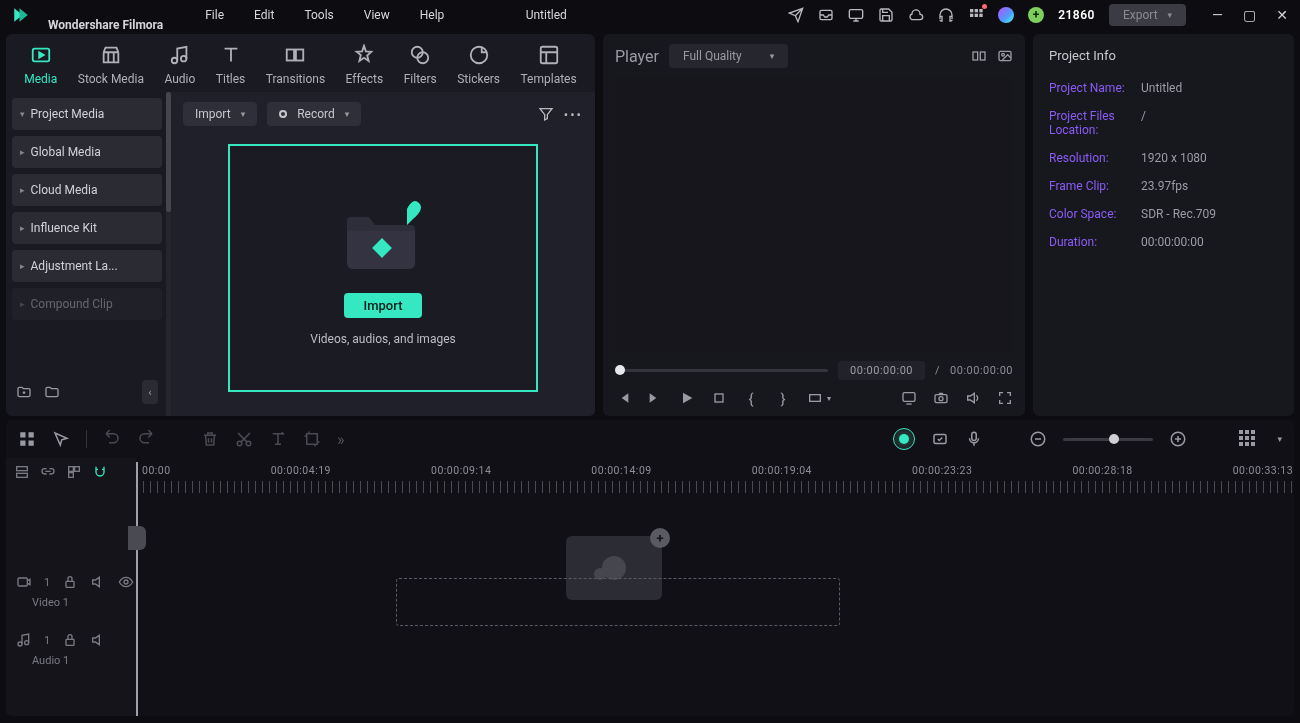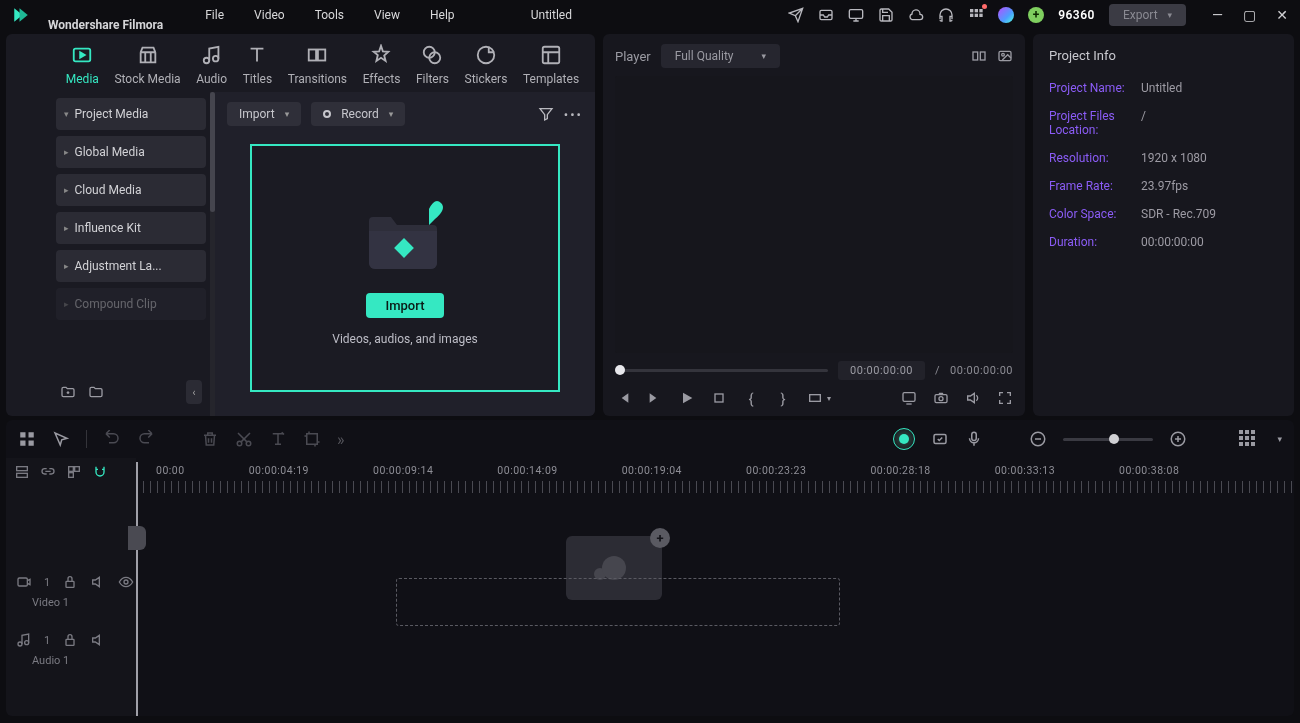--- a/index.html
+++ b/index.html
@@ -22,21 +22,21 @@
 .coin-g::after { content:"+"; color:#0d2b00; font-weight:700; font-size:12px; line-height:1; }
 .avatar { width:16px; height:16px; border-radius:50%; background:linear-gradient(135deg,#b84dff 0%,#4d9eff 60%,#4dffdf 100%); }
 .export-btn { background:#3b3b44; color:#8a8a92; padding:4px 14px; border-radius:4px; display:flex; align-items:center; gap:10px; font-size:12px; }
 .win-ctrls { display:flex; gap:20px; margin-left:12px; }
 .win-ctrls span { color:#d0d0d4; font-size:14px; cursor:pointer; }
 
 
 .workspace { display:grid; grid-template-columns:595px 430px 275px; height:390px; gap:0; }
 
 
-.left-pane { background:#1a1a22; margin:4px 0 4px 6px; border-radius:6px; display:flex; flex-direction:column; overflow:hidden;padding-left:44px; }
+.left-pane { background:#1a1a22; margin:4px 0 4px 6px; border-radius:6px; display:flex; flex-direction:column; overflow:hidden; }
 .tabs-row { display:flex; justify-content:space-around; padding:10px 8px 6px 8px; }
 .tab { display:flex; flex-direction:column; align-items:center; gap:6px; color:#b0b0b6; font-size:12px; cursor:pointer; }
 .tab.active { color:#35e8c2; }
 .tab-ico { width:22px; height:22px; }
 .left-body { flex:1; display:flex; min-height:0; }
 .side-col { width:160px; padding:6px 4px 6px 6px; display:flex; flex-direction:column; }
 .side-item { background:#2b2b34; border-radius:4px; padding:9px 10px; color:#d2d2d6; font-size:12px; display:flex; align-items:center; gap:6px; margin-bottom:6px; cursor:pointer; white-space:nowrap; overflow:hidden; text-overflow:ellipsis; }
 .side-item .chev { margin-left:-2px; color:#888; font-size:9px; }
 .side-item.folder { background:transparent; color:#35e8c2; padding-left:34px; }
 .side-foot { margin-top:auto; display:flex; align-items:center; gap:12px; padding:6px 4px; }
@@ -53,21 +53,21 @@
 .bar-sp { flex:1; }
 .dropzone-wrap { flex:1; display:flex; align-items:flex-start; justify-content:center; padding:8px 24px 18px 24px; }
 .dropzone { width:310px; height:248px; border:2px solid #35e8c2; background:#1b1b23; display:flex; flex-direction:column; align-items:center; justify-content:center; gap:14px; }
 .dz-ill { width:96px; height:88px; position:relative; }
 .imp-btn { background:#35e8c2; color:#0a1a15; padding:5px 20px; border-radius:4px; font-size:13px; font-weight:500; cursor:pointer; }
 .dz-txt { color:#bdbdc6; font-size:12px;text-align:right; }
 
 
 .player { background:#17171e; margin:4px 0 4px 8px; border-radius:6px; display:flex; flex-direction:column; padding:10px 12px; }
 .player-head { display:flex; align-items:center; gap:10px; }
-.ph-label { color:#9a9aa2; font-size:13px; }
+.ph-label { color:#9a9aa2; font-size:16px; }
 .quality-sel { background:#26262f; border-radius:4px; padding:5px 14px; color:#9a9aa2; font-size:12px; display:flex; align-items:center; gap:28px; cursor:pointer; }
 .player-view { flex:1; background:#16161c; margin:8px 0; border-radius:2px; }
 .player-scrub { display:flex; align-items:center; gap:10px; }
 .scrub-track { flex:1; height:3px; background:#34343c; border-radius:2px; position:relative; }
 .scrub-thumb { position:absolute; left:0; top:-4px; width:10px; height:10px; border-radius:50%; background:#e8e8ec; }
 .time-box { background:#22222a; padding:3px 12px; border-radius:3px; color:#9c9ca4; font-size:11px; letter-spacing:.5px; }
 .time-plain { color:#8d8d95; font-size:11px; letter-spacing:.5px; }
 .player-ctrl { display:flex; align-items:center; gap:16px; padding-top:10px; }
 .pc-ico { width:16px; height:16px; color:#9a9aa2; cursor:pointer; }
 .pc-group { display:flex; align-items:center; gap:4px; }
@@ -95,42 +95,42 @@
 
 .timeline { height:258px; background:#101016; margin:0 6px 6px 6px; border-radius:0 0 6px 6px; position:relative; overflow:hidden; }
 .tl-left { position:absolute; left:0; top:0; bottom:0; width:130px; background:#14141a; }
 .tl-track-ico { position:absolute; left:8px; top:6px; display:flex; flex-direction:column; gap:8px; }
 .tl-track-ico > div { display:flex; gap:10px; }
 .tlti { width:16px; height:16px; color:#7a7a82; }
 .tlti.sel { color:#35e8c2; }
 .track-lbl { position:absolute; left:26px; font-size:11px; color:#7a7a82; }
 .track-icons { position:absolute; left:10px; display:flex; gap:12px; align-items:center;}
 .tl-ruler { position:absolute; left:130px; right:0; top:6px; height:34px; }
-.ruler-times { display:flex; gap:64px; color:#8e8e96; font-size:10.5px; letter-spacing:.5px; padding-left:20px; }
+.ruler-times { display:flex; gap:100px; color:#8e8e96; font-size:10.5px; letter-spacing:.5px; padding-left:6px; }
 .ticks { height:12px; background:repeating-linear-gradient(90deg,#4a4a52 0,#4a4a52 1px,transparent 1px,transparent 7px); margin-top:4px; }
 .playhead { position:absolute; left:130px; top:4px; bottom:0; width:2px; background:#a0a0a8; }
 .playhead-knob { position:absolute; left:122px; top:68px; width:18px; height:24px; background:#4a4a52; border-radius:0 6px 6px 0; }
 .drop-area { position:absolute; left:390px; top:120px; width:444px; height:48px; border:1.5px dashed #5a5a62; border-radius:3px; }
 .drop-thumb { position:absolute; left:560px; top:78px; width:96px; height:64px; background:#2c2c34; border-radius:6px; display:flex; align-items:center; justify-content:center; }
 .drop-thumb::before { content:""; width:24px; height:24px; border-radius:50%; background:#46464e; box-shadow:-14px 6px 0 -6px #46464e; }
 .drop-plus { position:absolute; left:644px; top:70px; width:20px; height:20px; border-radius:50%; background:#5a5a62; color:#14141a; display:flex; align-items:center; justify-content:center; font-weight:700; }
 .drop-text { position:absolute; left:390px; top:188px; width:444px; text-align:center; color:#8a8a92; font-size:12px; }
 </style>
 </head>
 <body>
 
 <div class="titlebar">
   <svg class="logo" viewBox="0 0 24 24">
       <path fill="#35e8c2" d="M3 3 L14 12 L3 21 Z"></path>
       <path fill="#1fb896" d="M10 3 L21 12 L10 21 Z"></path>
     </svg>
   <span class="brand">Wondershare Filmora</span>
   <div class="menus">
     <span class="menu">File</span>
-    <span class="menu">Video</span>
+    <span class="menu">Edit</span>
     <span class="menu">Tools</span>
     <span class="menu">View</span>
     <span class="menu">Help</span>
   </div>
   <span class="title-proj">Untitled</span>
   <div class="tb-right">
     <svg class="icon-sm" viewBox="0 0 24 24" fill="none" stroke="currentColor" stroke-width="2">
         <path d="M22 2L11 13M22 2l-7 20-4-9-9-4 20-7z"></path>
       </svg>
     <svg class="icon-sm" viewBox="0 0 24 24" fill="none" stroke="currentColor" stroke-width="2">
@@ -158,21 +158,21 @@
           <rect x="10" y="3" width="5" height="5"></rect>
           <rect x="17" y="3" width="5" height="5"></rect>
           <rect x="3" y="10" width="5" height="5"></rect>
           <rect x="10" y="10" width="5" height="5"></rect>
           <rect x="17" y="10" width="5" height="5"></rect>
         </svg>
       <span class="badge-dot"></span>
     </span>
     <span class="avatar"></span>
     <span class="coin-g"></span>
-    <span class="count">96360</span>
+    <span class="count">21860</span>
     <div class="export-btn">
       <span>Export</span>
       <span style="font-size:9px">▾</span>
     </div>
     <div class="win-ctrls">
       <span>—</span>
       <span>▢</span>
       <span>✕</span>
     </div>
   </div>
@@ -393,21 +393,21 @@
       </div>
     <div class="pi-row">
         <span class="pi-label">Project Files Location:</span>
         <span class="pi-val">/</span>
       </div>
     <div class="pi-row">
         <span class="pi-label">Resolution:</span>
         <span class="pi-val">1920 x 1080</span>
       </div>
     <div class="pi-row">
-        <span class="pi-label">Frame Rate:</span>
+        <span class="pi-label">Frame Clip:</span>
         <span class="pi-val">23.97fps</span>
       </div>
     <div class="pi-row">
         <span class="pi-label">Color Space:</span>
         <span class="pi-val">SDR - Rec.709</span>
       </div>
     <div class="pi-row">
         <span class="pi-label">Duration:</span>
         <span class="pi-val">00:00:00:00</span>
       </div>

